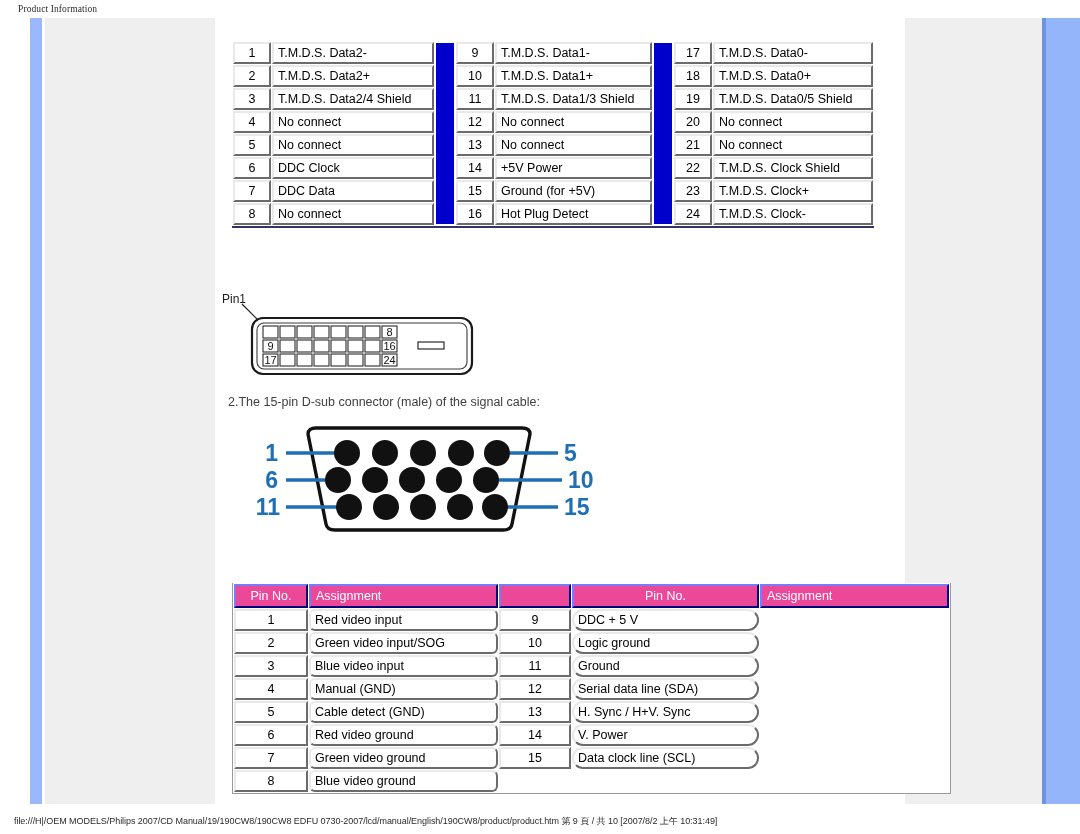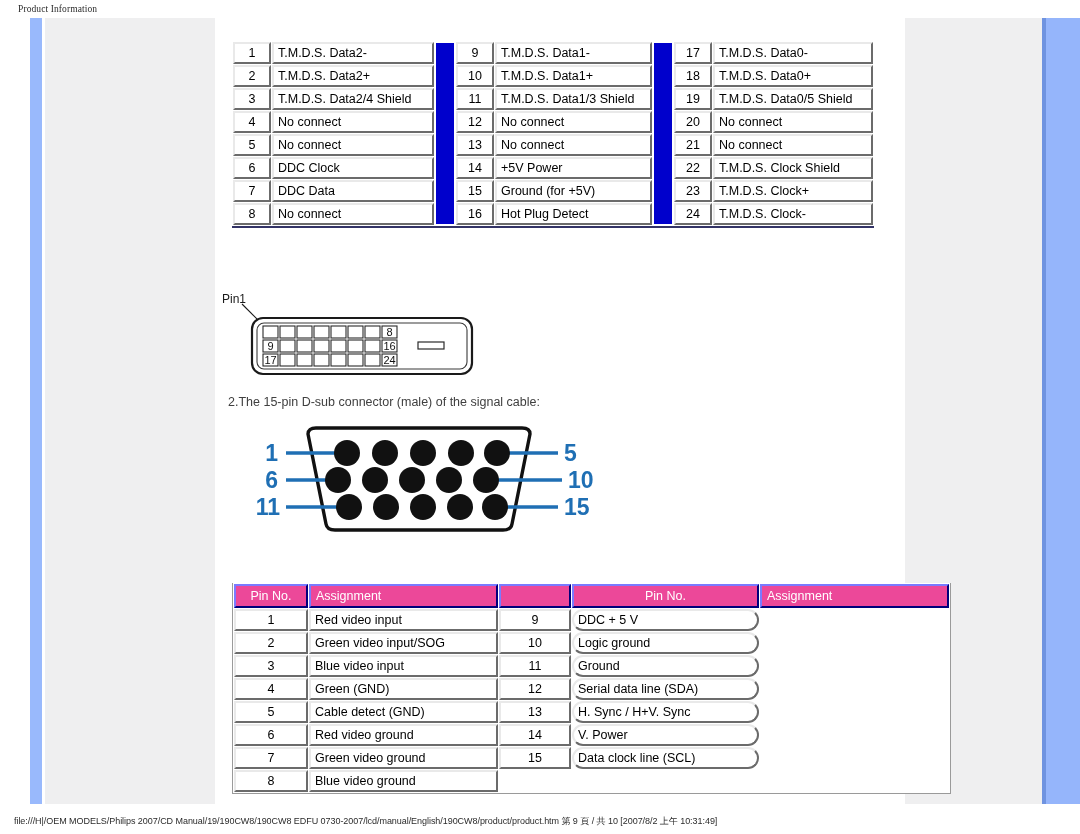--- a/index.html
+++ b/index.html
@@ -152,21 +152,21 @@
 
   
   #dsub-table-wrap {
     position: absolute;
     left: 232px;
     top: 565px;
     border: 1px solid #9a9a9a;
     border-top: none;
     background: #ffffff;
   }
-  #dsub-table-wrap .pin-table td.asg.w1 { width: 175px; }
+  #dsub-table-wrap .pin-table td.asg.w1 { width: 175px; border-radius: 6px; }
   #dsub-table-wrap .pin-table td.asg.w2 { width: 175px; border-radius: 11px; }
   #dsub-table-wrap .pin-table th.asg.w1 { width: 175px; }
   #dsub-table-wrap .pin-table th.asg.w2 { width: 175px; }
   #dsub-table-wrap .pin-table td.num,
   #dsub-table-wrap .pin-table th.num { width: 60px; }
 
   
   #dvi-drawing {
     position: absolute;
     left: 222px;
@@ -409,21 +409,21 @@
           <td class="asg w2">Logic ground</td>
         </tr>
         <tr>
           <td class="num">3</td>
           <td class="asg w1">Blue video input</td>
           <td class="num">11</td>
           <td class="asg w2">Ground</td>
         </tr>
         <tr>
           <td class="num">4</td>
-          <td class="asg w1">Green (GND)</td>
+          <td class="asg w1">Manual (GND)</td>
           <td class="num">12</td>
           <td class="asg w2">Serial data line (SDA)</td>
         </tr>
         <tr>
           <td class="num">5</td>
           <td class="asg w1">Cable detect (GND)</td>
           <td class="num">13</td>
           <td class="asg w2">H. Sync / H+V. Sync</td>
         </tr>
         <tr>

